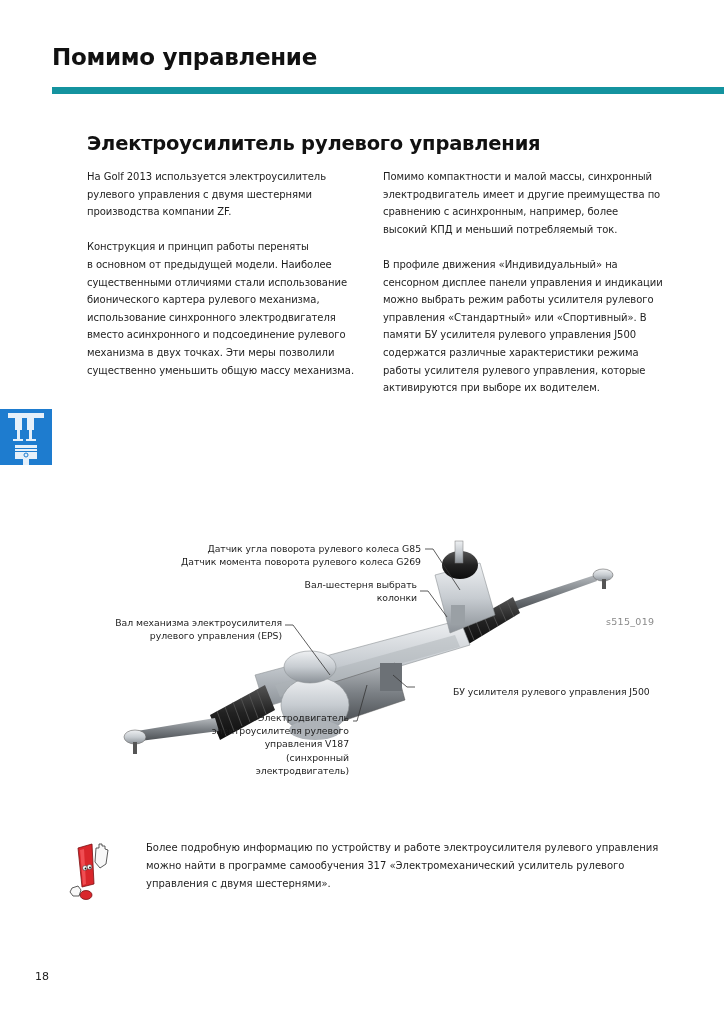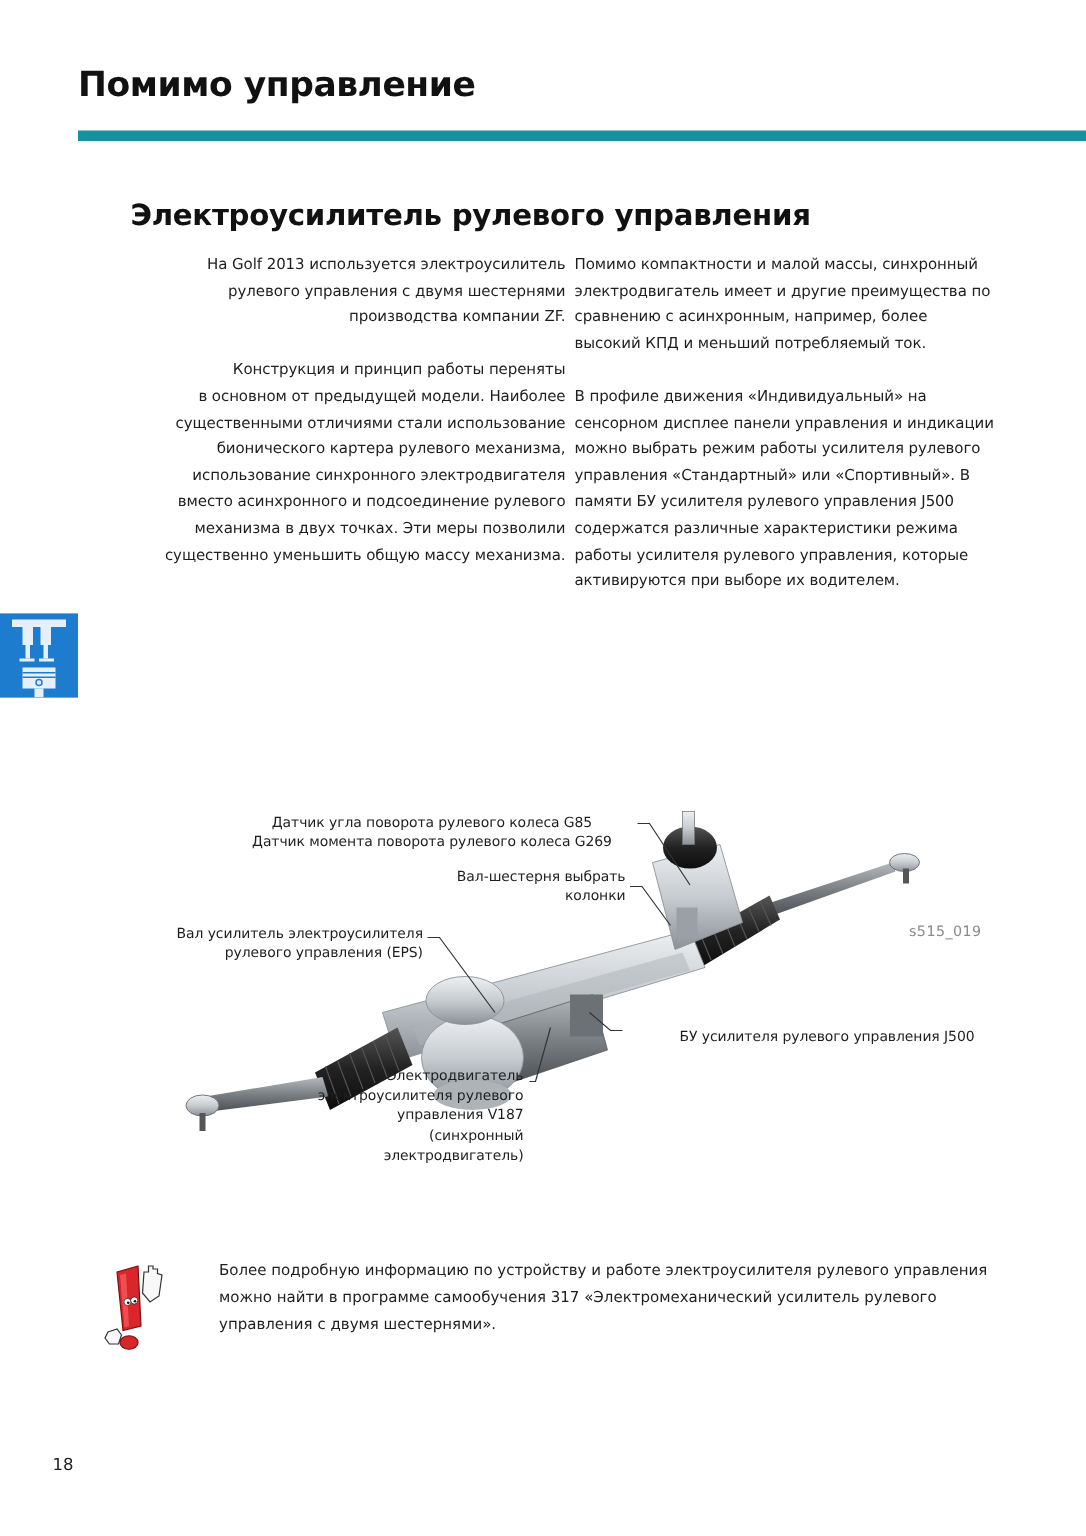--- a/index.html
+++ b/index.html
@@ -19,21 +19,21 @@
     .section-title {
       position: absolute; left: 87px; top: 132px;
       font-weight: bold; font-size: 19.5px; letter-spacing: -0.2px; color: #111;
     }
 
     .col {
       position: absolute; font-size: 10px; line-height: 17.6px; color: #1e1e1e;
       letter-spacing: -0.05px;
     }
     .col p { margin-bottom: 17.6px; white-space: pre-line; }
-    .col-left { left: 87px; top: 168px; width: 290px; text-align: right; }
+    .col-left { left: 87px; top: 168px; width: 290px; }
     .col-right { left: 383px; top: 168px; width: 320px; }
 
     .side-tab {
       position: absolute; left: 0; top: 409px; width: 52px; height: 56px;
       background: #1e7ccf;
     }
     .side-tab svg { display: block; }
 
     .figure {
       position: absolute; left: 115px; top: 535px; width: 520px; height: 260px;
@@ -198,25 +198,25 @@
 
     <g stroke="#333" stroke-width="0.8" fill="none">
       <polyline points="310,14 318,14 345,55"></polyline>
       <polyline points="305,56 313,56 332,82"></polyline>
       <polyline points="170,90 178,90 215,140"></polyline>
       <polyline points="300,152 292,152 278,140"></polyline>
       <polyline points="238,186 242,186 252,150"></polyline>
     </g>
   </svg>
 
-  <div class="callout right-align" style="left: 40px; top: 7px; width: 266px; text-align: center;">Датчик угла поворота рулевого колеса G85
+  <div class="callout right-align" style="left: 40px; top: 7px; width: 266px;">Датчик угла поворота рулевого колеса G85
 Датчик момента поворота рулевого колеса G269</div>
   <div class="callout right-align" style="left: 160px; top: 43px; width: 142px;">Вал-шестерня выбрать
 колонки</div>
-  <div class="callout right-align" style="left: 0; top: 81px; width: 167px;">Вал усилитель электроусилителя
+  <div class="callout right-align" style="left: 0; top: 81px; width: 167px;">Вал механизма электроусилителя
 рулевого управления (EPS)</div>
   <div class="callout" style="left: 306px; top: 150px; width: 220px; margin-left: 32px;">БУ усилителя рулевого управления J500</div>
   <div class="callout right-align" style="left: 80px; top: 176px; width: 154px;">Электродвигатель
 электроусилителя рулевого
 управления V187
 (синхронный
 электродвигатель)</div>
 
   <div class="fig-id">s515_019</div>
 </div>

